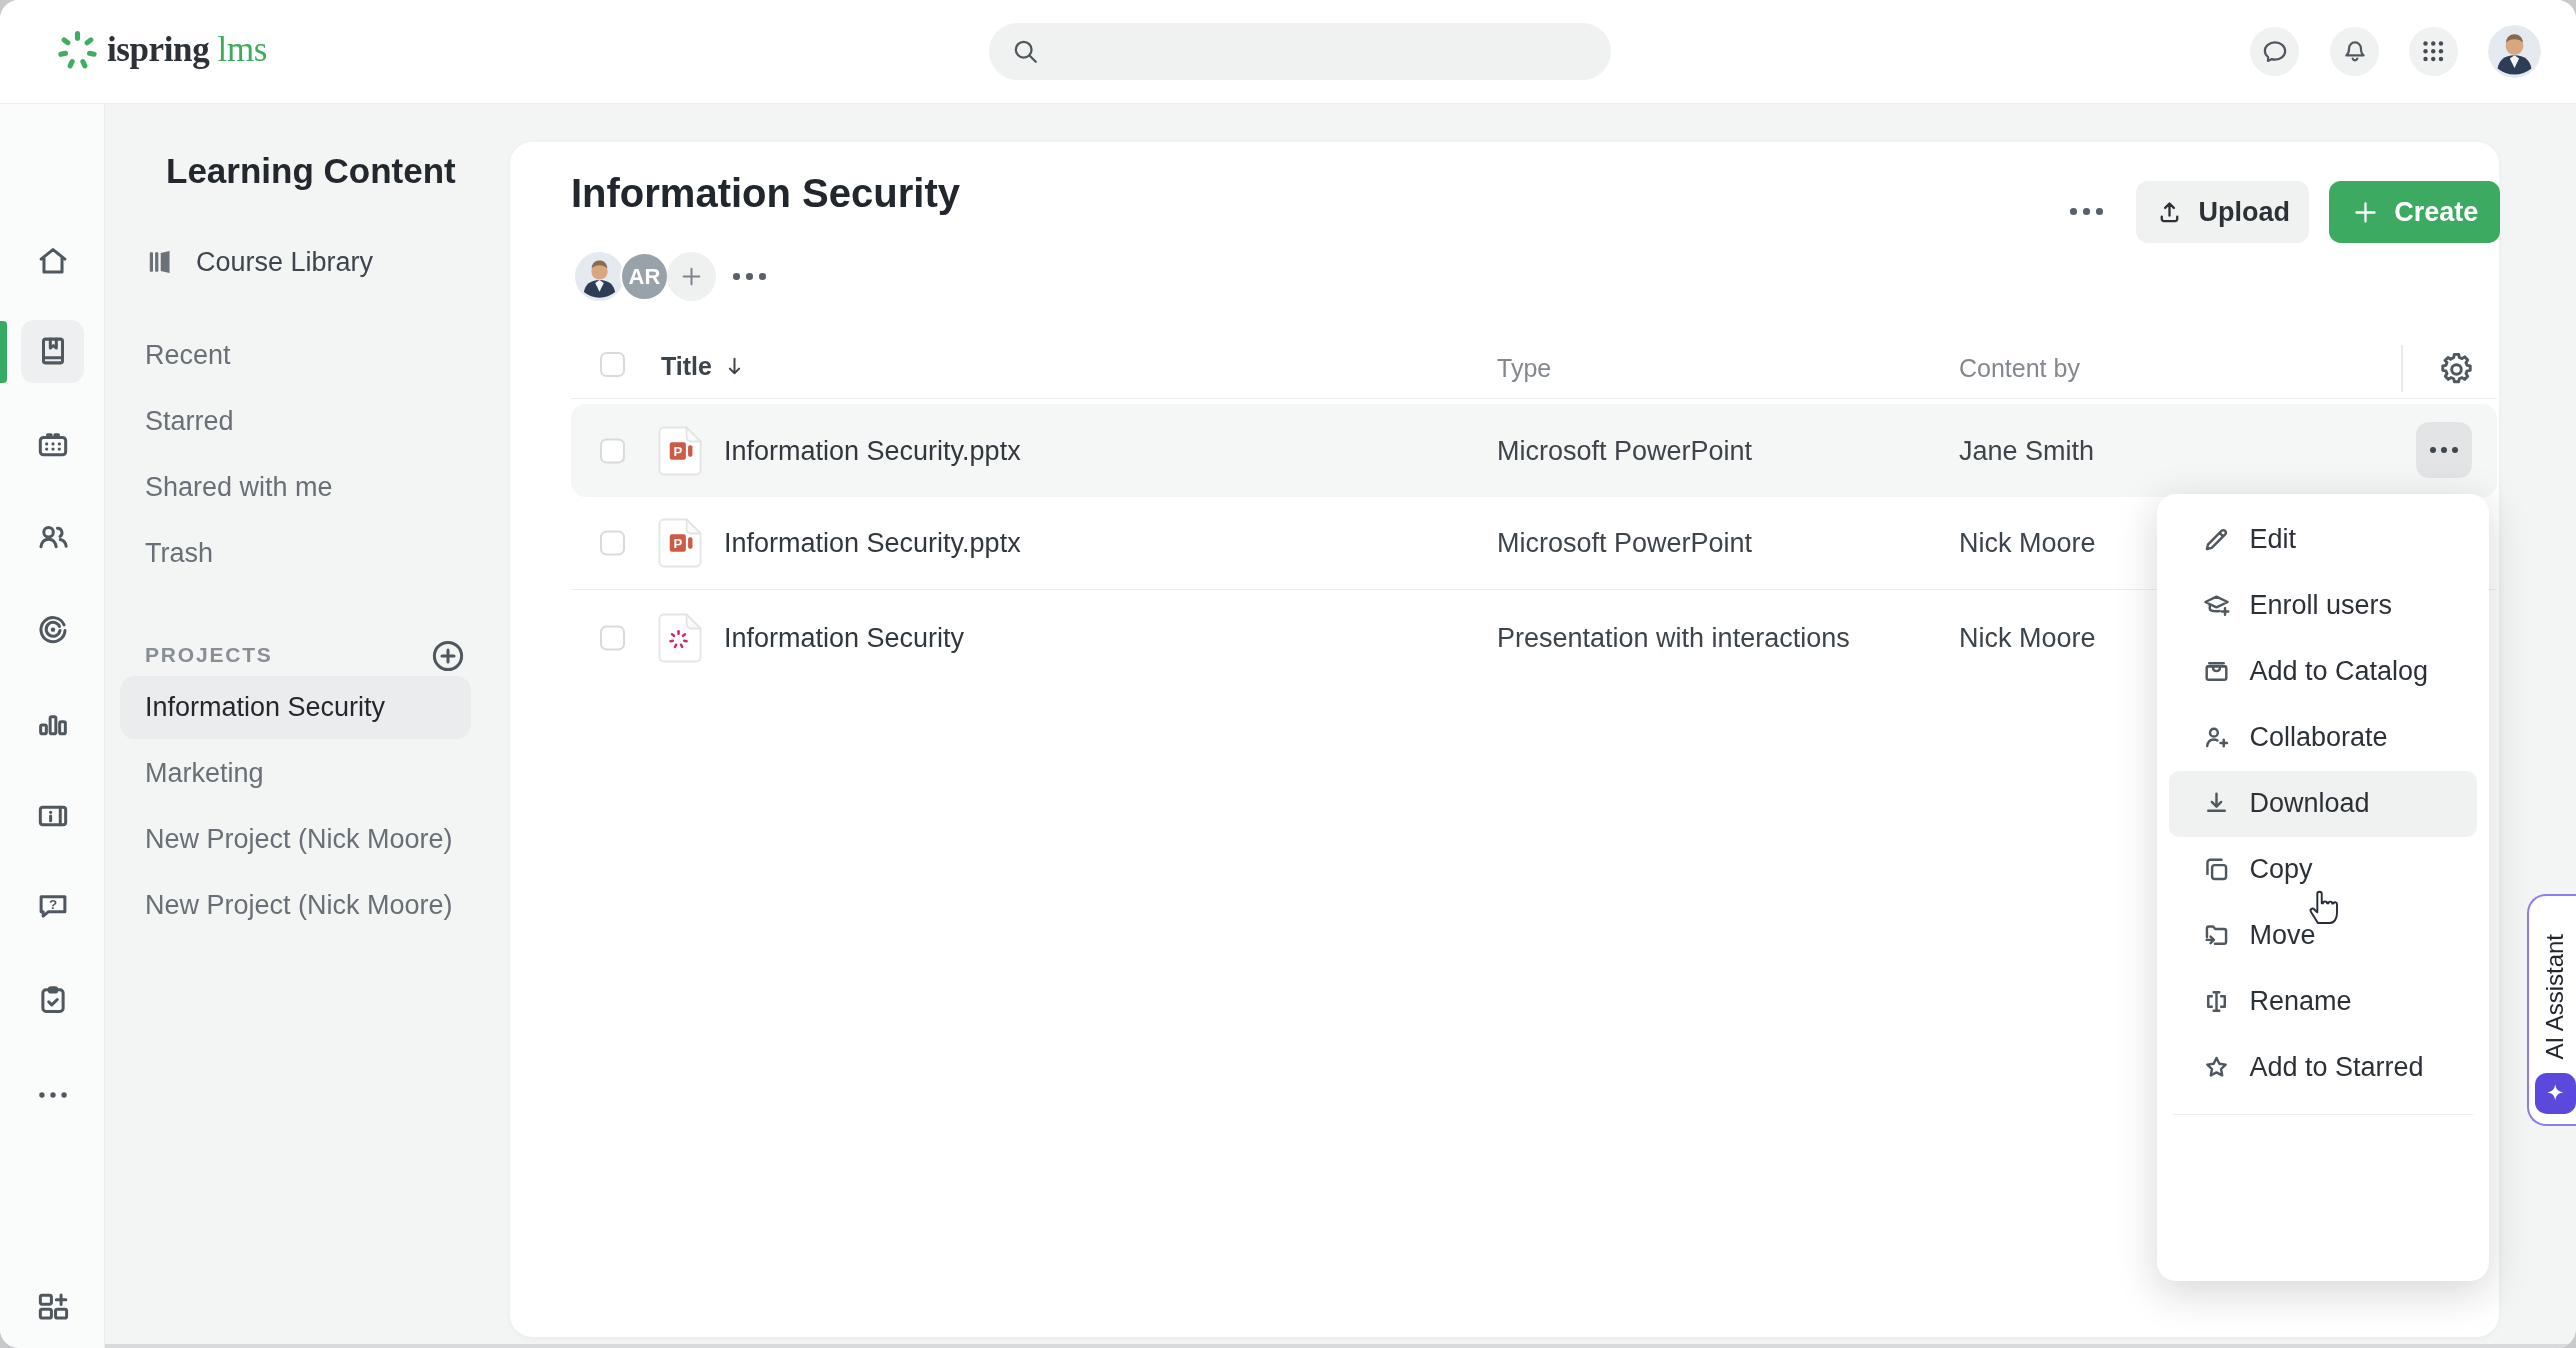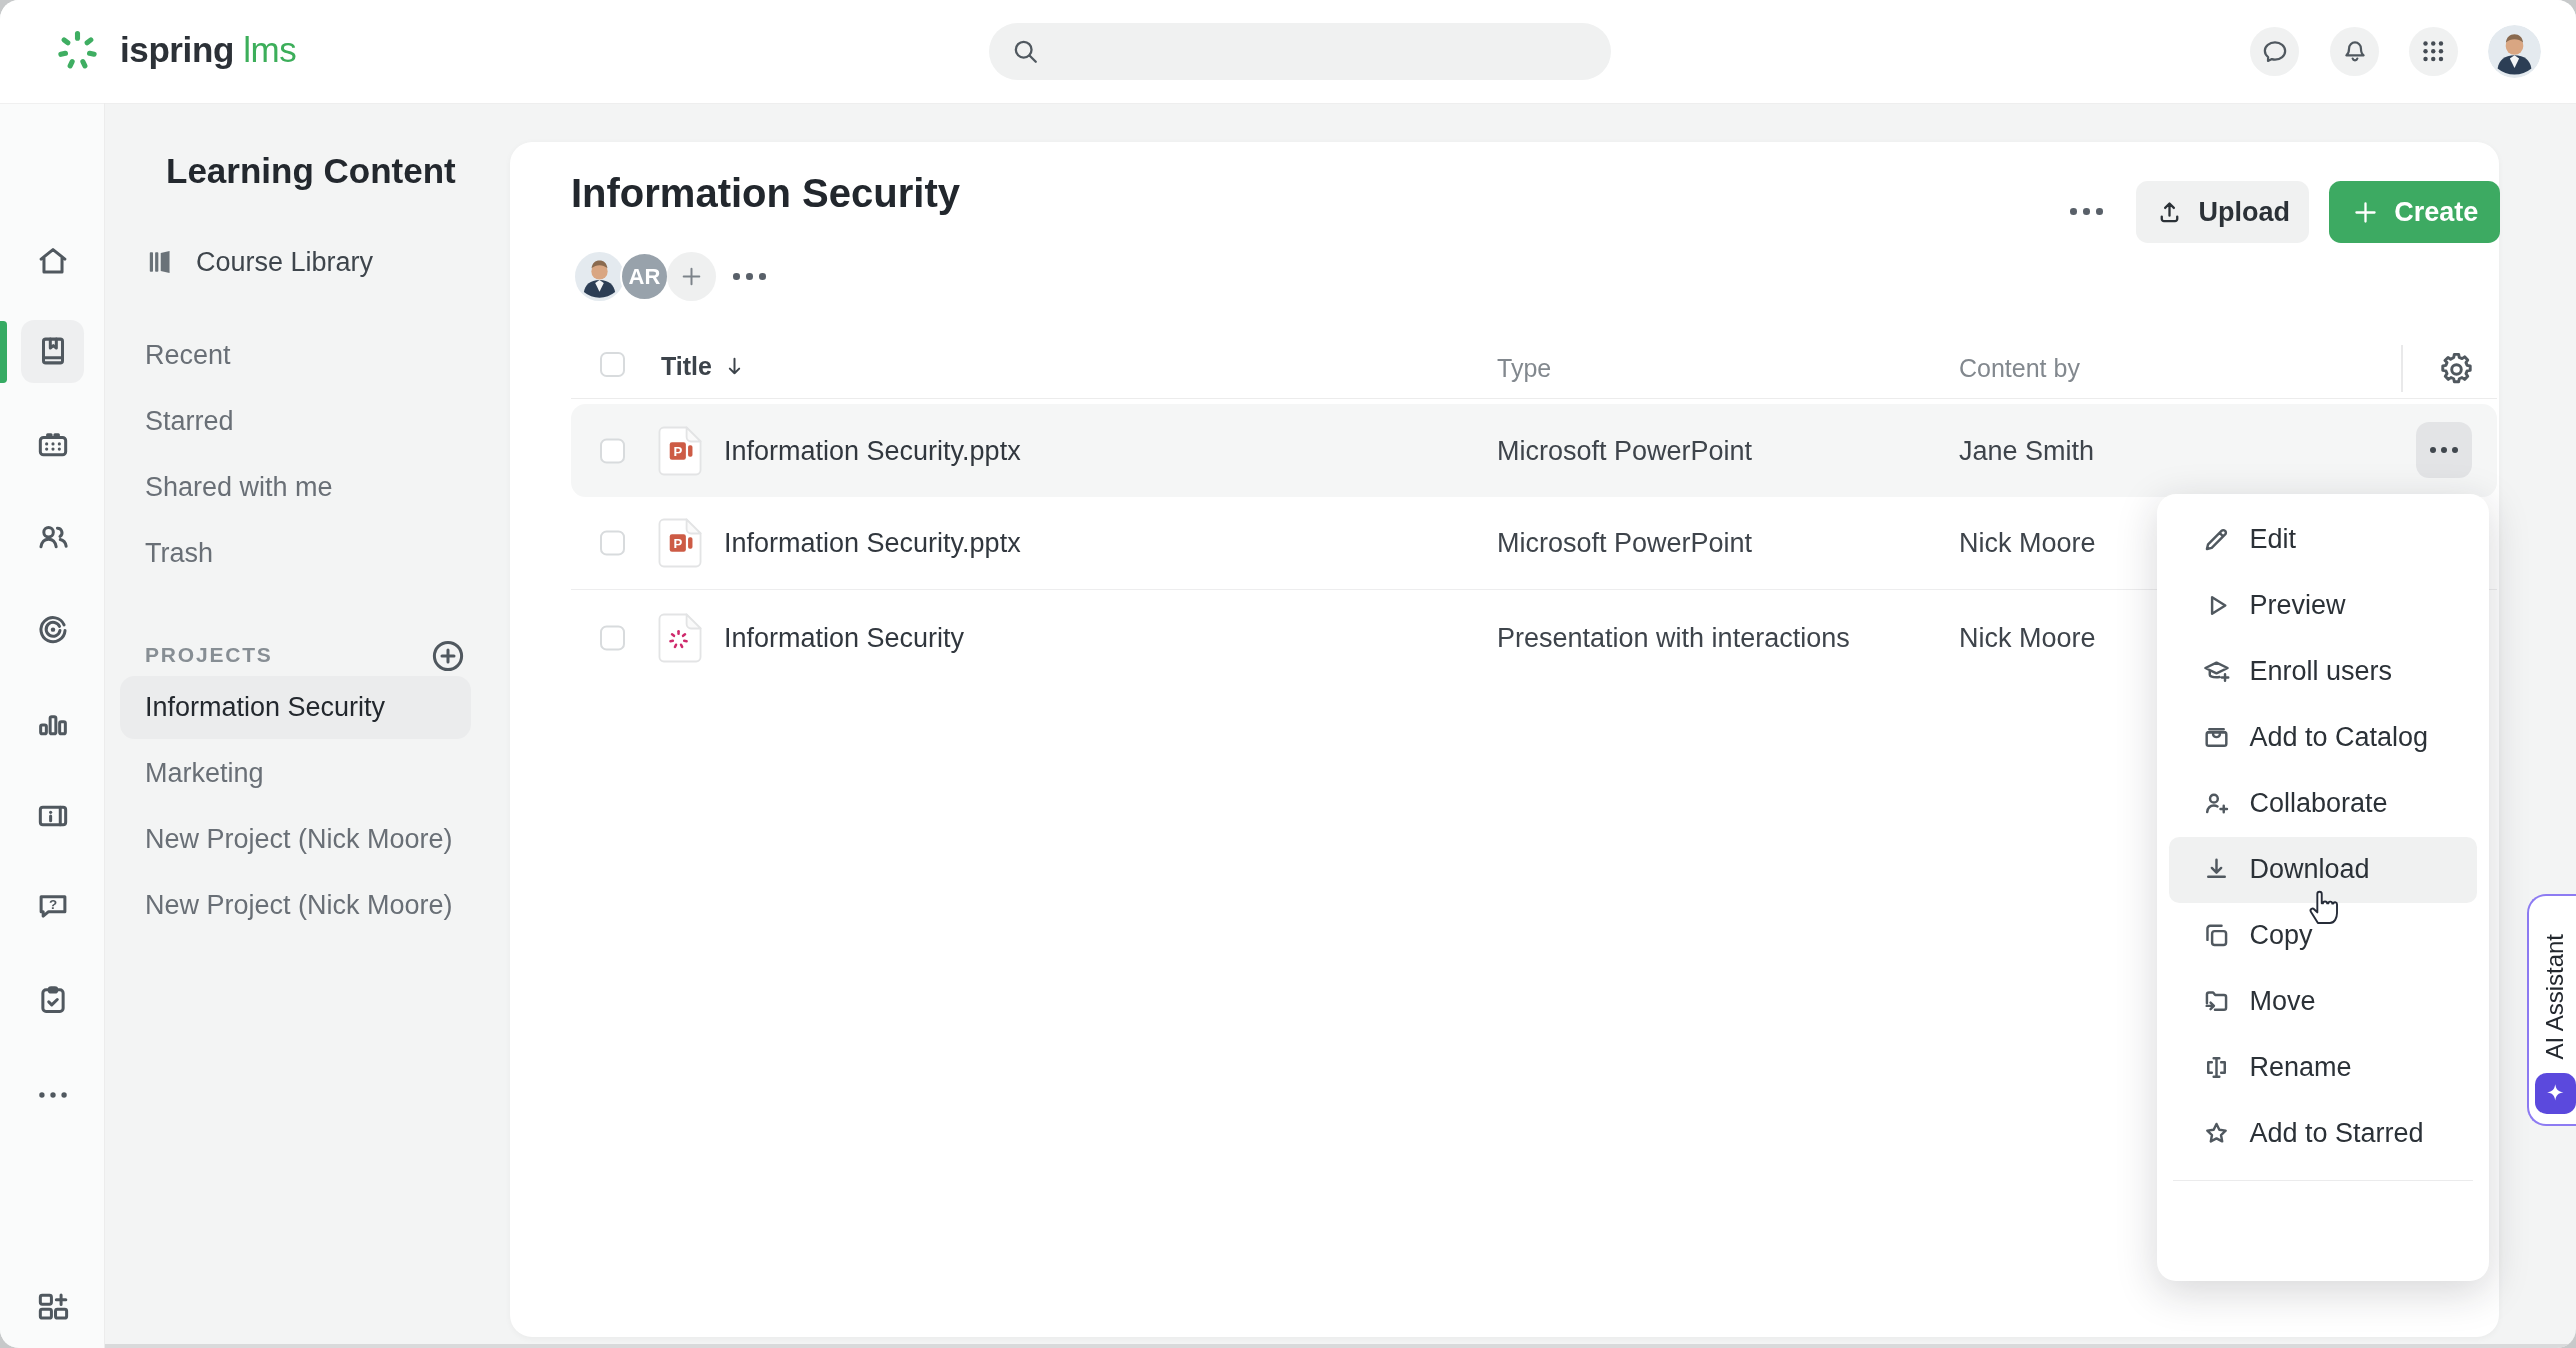--- a/index.html
+++ b/index.html
@@ -4,21 +4,21 @@
 <style>
   html,body{margin:0;padding:0;background:#c7c9ca;font-family:"Liberation Sans",sans-serif;}
   *{box-sizing:border-box;}
   .screen{position:relative;width:2576px;height:1348px;background:#f3f4f4;border-radius:19px;overflow:hidden;margin:0 auto;}
   .abs{position:absolute;}
   svg{display:block;}
   .stroke-ic{fill:none;stroke:#50585f;stroke-width:1.9;stroke-linecap:round;stroke-linejoin:round;}
 
   
   .topbar{position:absolute;left:0;top:0;right:0;height:103px;background:#ffffff;box-shadow:0 0.7px 0 #ececec;z-index:5;}
-  .logo{position:absolute;left:54px;top:26.5px;display:flex;align-items:center;gap:19px;}
+  .logo{position:absolute;left:54px;top:26.5px;display:flex;align-items:center;gap:6px;font-family:Liberation Serif, serif;}
   .logo-text{font-size:35px;letter-spacing:-0.4px;}
   .logo-text b{color:#2c3137;font-weight:700;}
   .logo-text span{color:#3cae5a;font-weight:500;}
   .search{position:absolute;left:989px;top:23px;width:622px;height:57px;border-radius:29px;background:#f0f1f1;display:flex;align-items:center;padding:0 22px;gap:16px;}
   .search input{border:none;outline:none;background:transparent;font-size:26.5px;color:#5d646b;width:100%;font-family:"Liberation Sans",sans-serif;}
   .search input::placeholder{color:#8f959b;}
   .circle-btn{position:absolute;width:49px;height:49px;border-radius:50%;background:#f0f1f1;display:flex;align-items:center;justify-content:center;cursor:pointer;}
   .avatar{position:absolute;border-radius:50%;overflow:hidden;}
 
   
@@ -367,26 +367,20 @@
 
   <div class="menu">
     <div class="menu-item">
       <svg class="mi-ic stroke-ic" viewBox="0 0 24 24">
           <path d="M4.6 19.4l.9-3.7L15.9 5.3a1.9 1.9 0 0 1 2.7 0l.1.1a1.9 1.9 0 0 1 0 2.7L8.3 18.5zM14.4 6.9l2.7 2.7"></path>
         </svg>
       <span>Edit</span>
     </div>
     <div class="menu-item">
       <svg class="mi-ic stroke-ic" viewBox="0 0 24 24">
-          <path d="M8.6 5.6v12.8L18.8 12z"></path>
-        </svg>
-      <span>Preview</span>
-    </div>
-    <div class="menu-item">
-      <svg class="mi-ic stroke-ic" viewBox="0 0 24 24">
           <path d="M3.4 9.3 12 5.2l8.6 4.1L12 13.4zM6.8 11.2v3.3c0 1.1 2.3 2 5.2 2 .8 0 1.6-.1 2.3-.2M18.6 14.2v5M16.1 16.7h5"></path>
         </svg>
       <span>Enroll users</span>
     </div>
     <div class="menu-item">
       <svg class="mi-ic stroke-ic" viewBox="0 0 24 24">
           <rect x="4.4" y="8" width="15.2" height="10.4" rx="1.6"></rect>
           <path d="M6.4 5.6h11.2M5.4 7.9h13.2M9.4 8v1.6a2.6 2.1 0 0 0 5.2 0V8"></path>
         </svg>
       <span>Add to Catalog</span>

